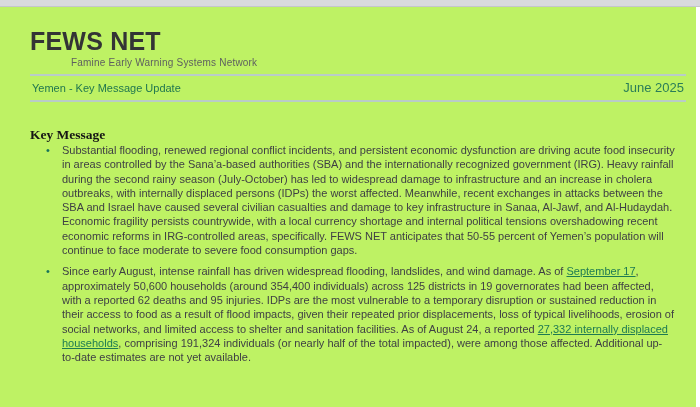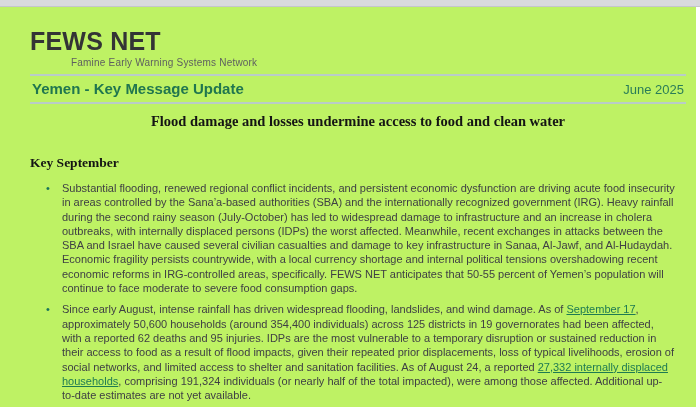--- a/index.html
+++ b/index.html
@@ -43,22 +43,22 @@
   .report-bar {
     margin-top: 6px;
     border-top: 2px solid #b9ccc7;
     border-bottom: 2px solid #b9ccc7;
     padding: 4px 2px 5px 2px;
     display: flex;
     justify-content: space-between;
     align-items: baseline;
   }
   .report-title {
-    font-size: 15px;
-    font-weight: bold;
+    font-size: 11px;
+    font-weight: normal;
     color: #20764f;
   }
   .report-date {
     font-size: 13px;
     color: #2a7d58;
   }
 
   
   .headline {
     margin-top: 9px;
@@ -70,21 +70,20 @@
   }
   .section-heading {
     margin-top: 25px;
     font-family: "Liberation Serif", "DejaVu Serif", serif;
     font-size: 13.5px;
     font-weight: bold;
     color: #141414;
   }
   ul.bullets {
     list-style: none;
-    margin-top: 10px;
   }
   ul.bullets li {
     position: relative;
     padding-left: 32px;
     max-width: 645px;
     font-size: 11px;
     line-height: 14.3px;
     color: #3f4044;
     margin-bottom: 7px;
   }
@@ -118,23 +117,22 @@
         <div class="logo-tagline">Famine Early Warning Systems Network</div>
       </div>
 
       <div class="report-bar">
         <span class="report-title">Yemen - Key Message Update</span>
         <span class="report-date">June 2025</span>
       </div>
     </header>
 
     <main>
-      <h1 class="headline">Flood damage and losses undermine access to food and clean water</h1>
 
-      <h2 class="section-heading">Key September</h2>
+      <h2 class="section-heading">Key Message</h2>
 
       <ul class="bullets" id="bullets">
           <li><span>Substantial flooding, renewed regional conflict incidents, and persistent economic dysfunction are driving acute food insecurity in areas controlled by the Sana’a-based authorities (SBA) and the internationally recognized government (IRG). Heavy rainfall during the second rainy season (July-October) has led to widespread damage to infrastructure and an increase in cholera outbreaks, with internally displaced persons (IDPs) the worst affected. Meanwhile, recent exchanges in attacks between the SBA and Israel have caused several civilian casualties and damage to key infrastructure in Sanaa, Al-Jawf, and Al-Hudaydah. Economic fragility persists countrywide, with a local currency shortage and internal political tensions overshadowing recent economic reforms in IRG-controlled areas, specifically. FEWS NET anticipates that 50-55 percent of Yemen’s population will continue to face moderate to severe food consumption gaps.</span></li>
           <li><span>Since early August, intense rainfall has driven widespread flooding, landslides, and wind damage. As of </span><a class="doc-link">September 17</a><span>, approximately 50,600 households (around 354,400 individuals) across 125 districts in 19 governorates had been affected, with a reported 62 deaths and 95 injuries. IDPs are the most vulnerable to a temporary disruption or sustained reduction in their access to food as a result of flood impacts, given their repeated prior displacements, loss of typical livelihoods, erosion of social networks, and limited access to shelter and sanitation facilities. As of August 24, a reported </span><a class="doc-link">27,332 internally displaced households</a><span>, comprising 191,324 individuals (or nearly half of the total impacted), were among those affected. Additional up-to-date estimates are not yet available.</span></li>
         </ul>
     </main>
 
   </div>
 </div>
 

